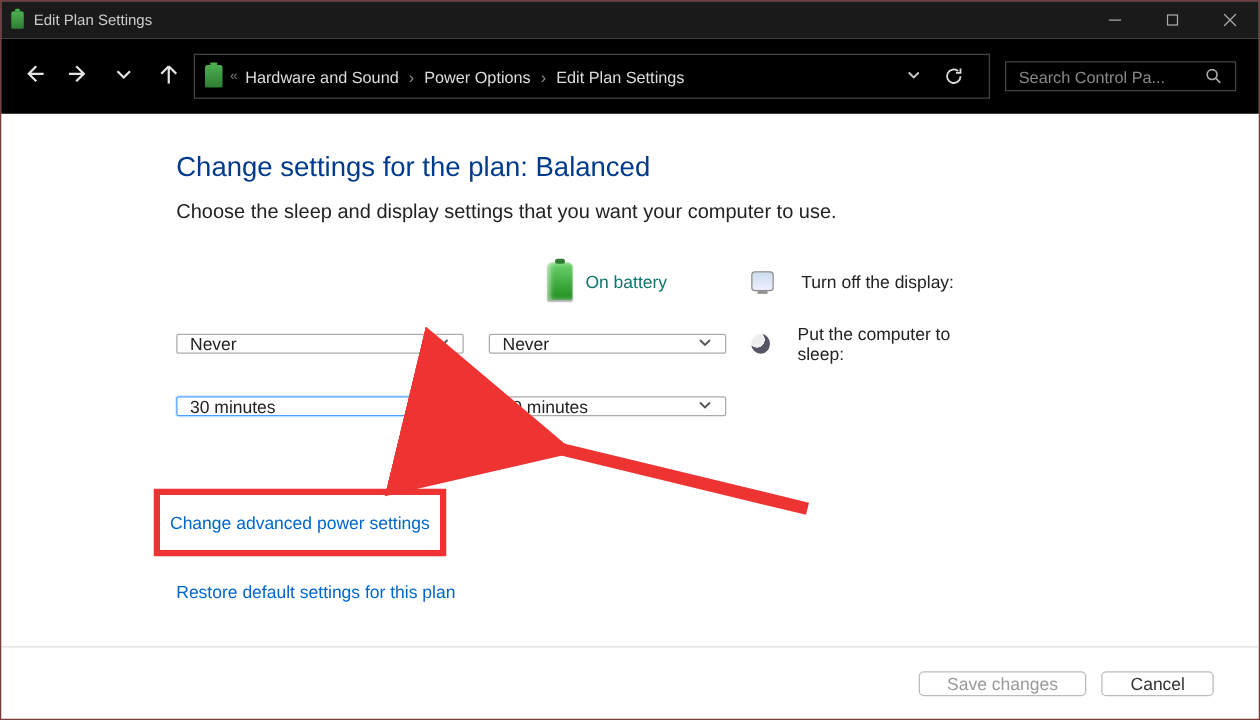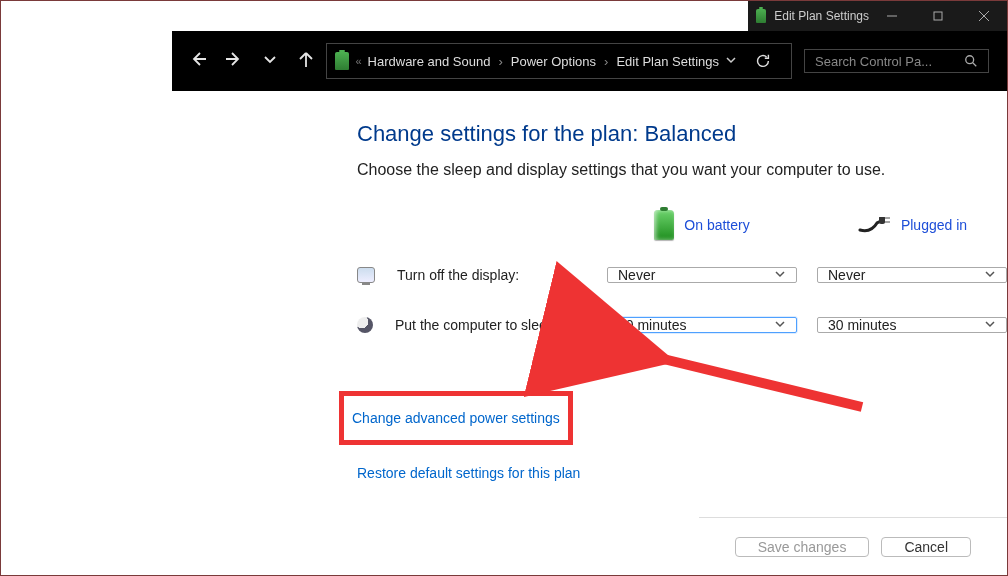--- a/index.html
+++ b/index.html
@@ -1,17 +1,17 @@
 <!DOCTYPE html>
 <html><head>
   <meta charset="utf-8">
   <style>
     * { box-sizing: border-box; margin: 0; padding: 0; }
     html, body { width: 1008px; height: 576px; font-family: "Segoe UI", Arial, sans-serif; background: #fff; overflow: hidden; }
-    .window { width: 1008px; height: 576px; border: 1px solid #7a3a3a; background: #fff; display: flex; flex-direction: column; align-items: flex-end; }
+    .window { width: 1008px; height: 576px; border: 1px solid #7a3a3a; background: #fff; display: flex; flex-direction: column; }
 
     
     .titlebar { height: 30px; background: #1a1a1a; display: flex; align-items: center; justify-content: space-between; padding-left: 8px; }
     .titlebar-left { display: flex; align-items: center; gap: 8px; }
     .battery-icon-sm { width: 10px; height: 14px; background: linear-gradient(#4caf50,#2e7d32); border-radius: 2px 2px 1px 1px; position: relative; }
     .battery-icon-sm::before { content:""; position:absolute; top:-2px; left:3px; width:4px; height:2px; background:#4caf50; border-radius:1px; }
     .title-text { color: #ccc; font-size: 12px; }
     .win-controls { display: flex; }
     .win-btn { width: 46px; height: 30px; display: flex; align-items: center; justify-content: center; color: #aaa; }
     .win-btn svg { width: 10px; height: 10px; }
@@ -29,21 +29,21 @@
     .refresh { width: 40px; display:flex; align-items:center; justify-content:center; }
     .refresh svg { width:18px; height:18px; color:#ddd; }
     .searchbox { width: 185px; height: 24px; border: 1px solid #444; display: flex; align-items: center; padding: 0 10px; color: #888; font-size: 13px; justify-content: space-between; }
     .searchbox svg { width: 14px; height: 14px; color: #aaa; }
 
     
     .content { flex: 1; padding: 30px 0 0 140px; position: relative; }
     h1 { color: #003a8c; font-size: 22px; font-weight: 400; margin-bottom: 14px; }
     .subtitle { color: #222; font-size: 16px; margin-bottom: 24px; }
     .grid { display: grid; grid-template-columns: 230px 190px 190px; grid-template-rows: 44px 44px 44px; align-items: center; gap: 6px 20px; }
-    .grid .hdr { display:flex; align-items:center; gap:10px; font-size:14px; color:#1d4ed8; justify-content:center; }
+    .grid .hdr { display:flex; align-items:center; gap:10px; font-size:14px; color:#0f766e; justify-content:center; }
     .icon-cell { display:flex; align-items:center; gap:22px; font-size:14px; color:#222; }
     .display-icon { width:18px; height:16px; border:1px solid #888; border-radius:3px; background:linear-gradient(#cde, #eef); position:relative; }
     .display-icon::after { content:""; position:absolute; width:8px; height:2px; background:#888; left:4px; bottom:-3px; }
     .moon-icon { width:16px; height:16px; border-radius:50%; background:radial-gradient(circle at 30% 30%, #eee 40%, #556 42%); }
     .battery-big { width:20px; height:30px; background:linear-gradient(#6dd36d,#1e8e1e); border-radius:4px 4px 2px 2px; position:relative; box-shadow: inset 2px 0 4px rgba(255,255,255,.6), 0 1px 1px rgba(0,0,0,.3);}
     .battery-big::before { content:""; position:absolute; top:-3px; left:6px; width:8px; height:4px; background:#2e7d32; border-radius:2px; }
     .plug-icon { width:34px; height:16px; position:relative;}
     .plug-icon svg { width:100%; height:100%; }
     .select { height: 16px; border: 1px solid #aaa; background: #fff; display: flex; align-items: center; padding: 0 10px; font-size: 14px; color: #222; justify-content: space-between; border-radius: 2px; }
     .select.hl { border-color:#4ea0ff; outline:1px solid #4ea0ff33; }
@@ -140,28 +140,20 @@
   <div class="content" data-interactable="false">
     <h1 data-interactable="false">Change settings for the plan: Balanced</h1>
     <div class="subtitle" data-interactable="false">Choose the sleep and display settings that you want your computer to use.</div>
 
     <div class="grid">
       <div></div>
       <div class="hdr">
         <span class="battery-big" data-interactable="false"></span>
         <span data-interactable="false">On battery</span>
       </div>
-      <div class="hdr">
-        <span class="plug-icon" data-interactable="false"><svg viewBox="0 0 34 16">
-              <path d="M3 13 Q 14 16 20 6 L 26 3" fill="none" stroke="#222" stroke-width="3" stroke-linecap="round"></path>
-              <path d="M26 1 L33 1 M26 5 L33 5" stroke="#888" stroke-width="1.5"></path>
-              <rect x="22" y="-1" width="6" height="8" rx="2" fill="#333"></rect>
-            </svg></span>
-        <span data-interactable="false">Plugged in</span>
-      </div>
 
       <div class="icon-cell">
         <span class="display-icon" data-interactable="false"></span>
         <span data-interactable="false">Turn off the display:</span>
       </div>
       <div class="select" data-interactable="true">
         <span data-interactable="false">Never</span>
         <span class="caret" data-interactable="false"><svg width="12" height="12" viewBox="0 0 12 12">
               <path d="M2 4 L6 8 L10 4" fill="none" stroke="currentColor" stroke-width="1.5"></path>
             </svg></span>

